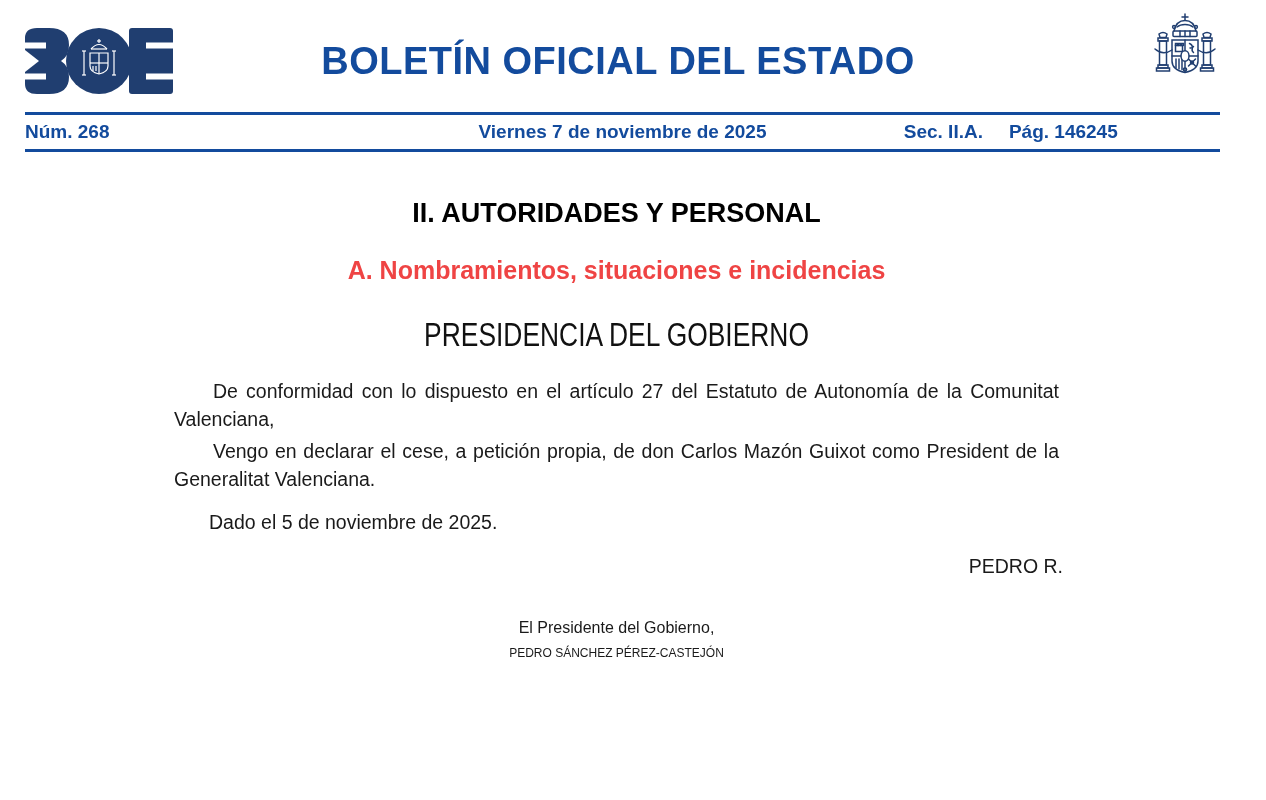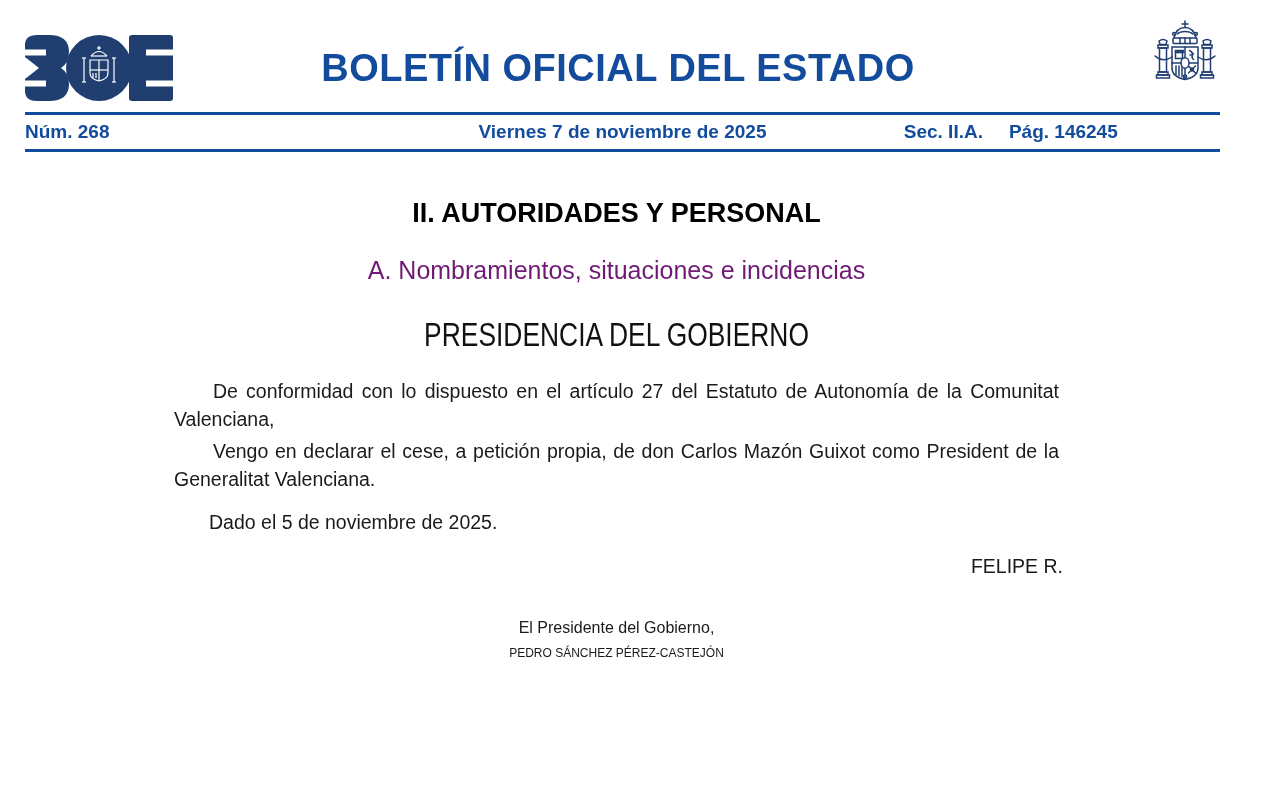--- a/index.html
+++ b/index.html
@@ -6,21 +6,21 @@
     --blue:#134b9d;
     --navy:#203e70;
     --text:#1a1a1a;
   }
   html,body{margin:0;padding:0;background:#fff;}
   body{
     width:1266px;height:800px;position:relative;overflow:hidden;
     font-family:"Liberation Sans", sans-serif;color:var(--text);
   }
   
-  .masthead{position:absolute;top:7px;left:0;right:0;height:112px;}
+  .masthead{position:absolute;top:0;left:0;right:0;height:112px;}
   .boe-logo{position:absolute;left:25px;top:28px;}
   .masthead-title{
     position:absolute;left:0;right:30px;top:40px;text-align:center;
     font-size:38px;font-weight:bold;color:var(--blue);letter-spacing:.5px;white-space:nowrap;
   }
   .escudo{position:absolute;right:48px;top:12px;}
   
   .header-bar{
     position:absolute;top:112px;left:25px;width:1195px;height:34px;
     border-top:3px solid var(--blue);border-bottom:3px solid var(--blue);
@@ -29,21 +29,21 @@
   }
   .hb-left{flex:1;text-align:left;}
   .hb-center{flex:0 0 auto;text-align:center;}
   .hb-right{flex:1;display:flex;justify-content:center;gap:26px;}
   
   .content{position:absolute;top:152px;left:170px;width:893px;}
   .section-heading{
     margin:46px 0 0;text-align:center;font-size:27px;font-weight:bold;color:#000;
   }
   .subsection-heading{
-    margin:27px 0 0;text-align:center;font-size:25px;font-weight:normal;color:#701a75;
+    margin:27px 0 0;text-align:center;font-size:25px;font-weight:bold;color:#ef4444;
   }
   .department-heading{
     margin:31px 0 0;text-align:center;font-size:33px;font-weight:normal;color:#111;white-space:nowrap;
   }
   .department-heading .condensed{display:inline-block;transform:scaleX(0.8);transform-origin:center;}
   .item-row{display:flex;margin-top:41px;}
   .item-number{flex:0 0 120px;font-weight:bold;font-size:21px;padding-top:1px;}
   .item-title{
     flex:1;font-style:italic;font-size:19.5px;line-height:27px;text-align:justify;
   }
@@ -178,20 +178,20 @@
   </div>
 
 
   <div class="paragraphs">
     <p>De conformidad con lo dispuesto en el artículo 27 del Estatuto de Autonomía de la Comunitat Valenciana,</p>
     <p>Vengo en declarar el cese, a petición propia, de don Carlos Mazón Guixot como President de la Generalitat Valenciana.</p>
   </div>
 
   <p class="dateline">Dado el 5 de noviembre de 2025.</p>
 
-  <div class="royal-signature">FELIPE R.</div>
+  <div class="royal-signature">PEDRO R.</div>
 
   <div class="countersign">
     <div class="countersign-role">El Presidente del Gobierno,</div>
     <div class="countersign-name">PEDRO SÁNCHEZ PÉREZ-CASTEJÓN</div>
   </div>
 
 </div>
 
 </body></html>

